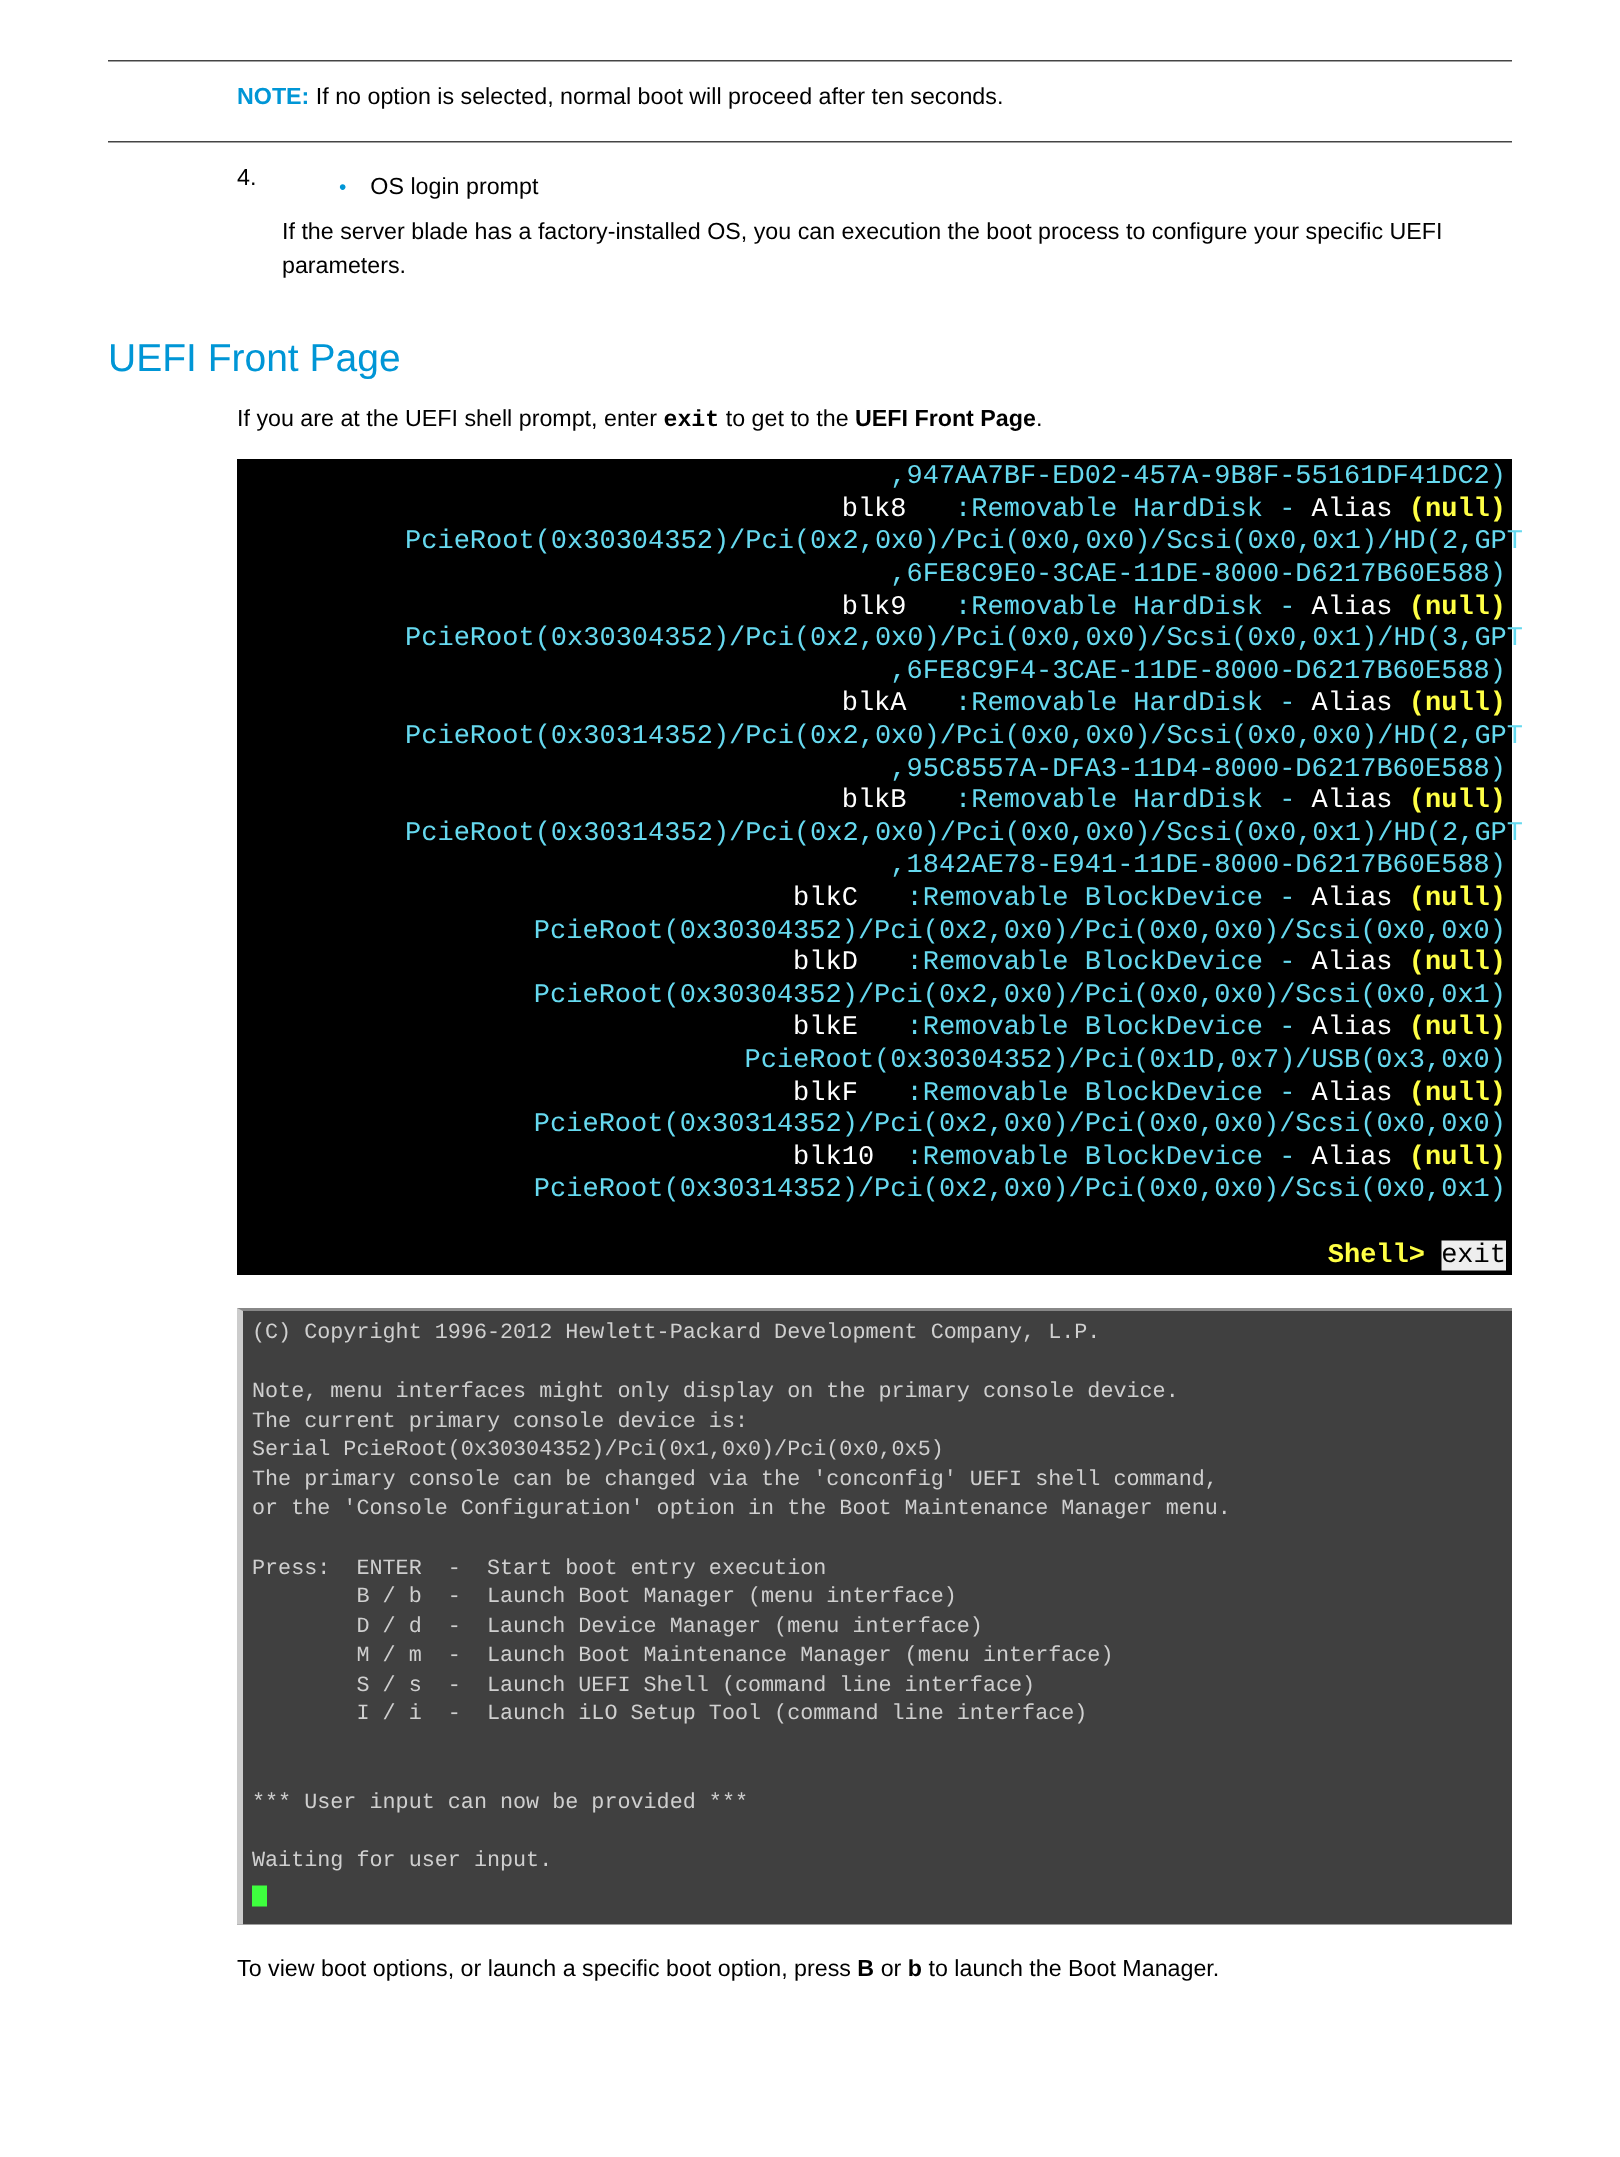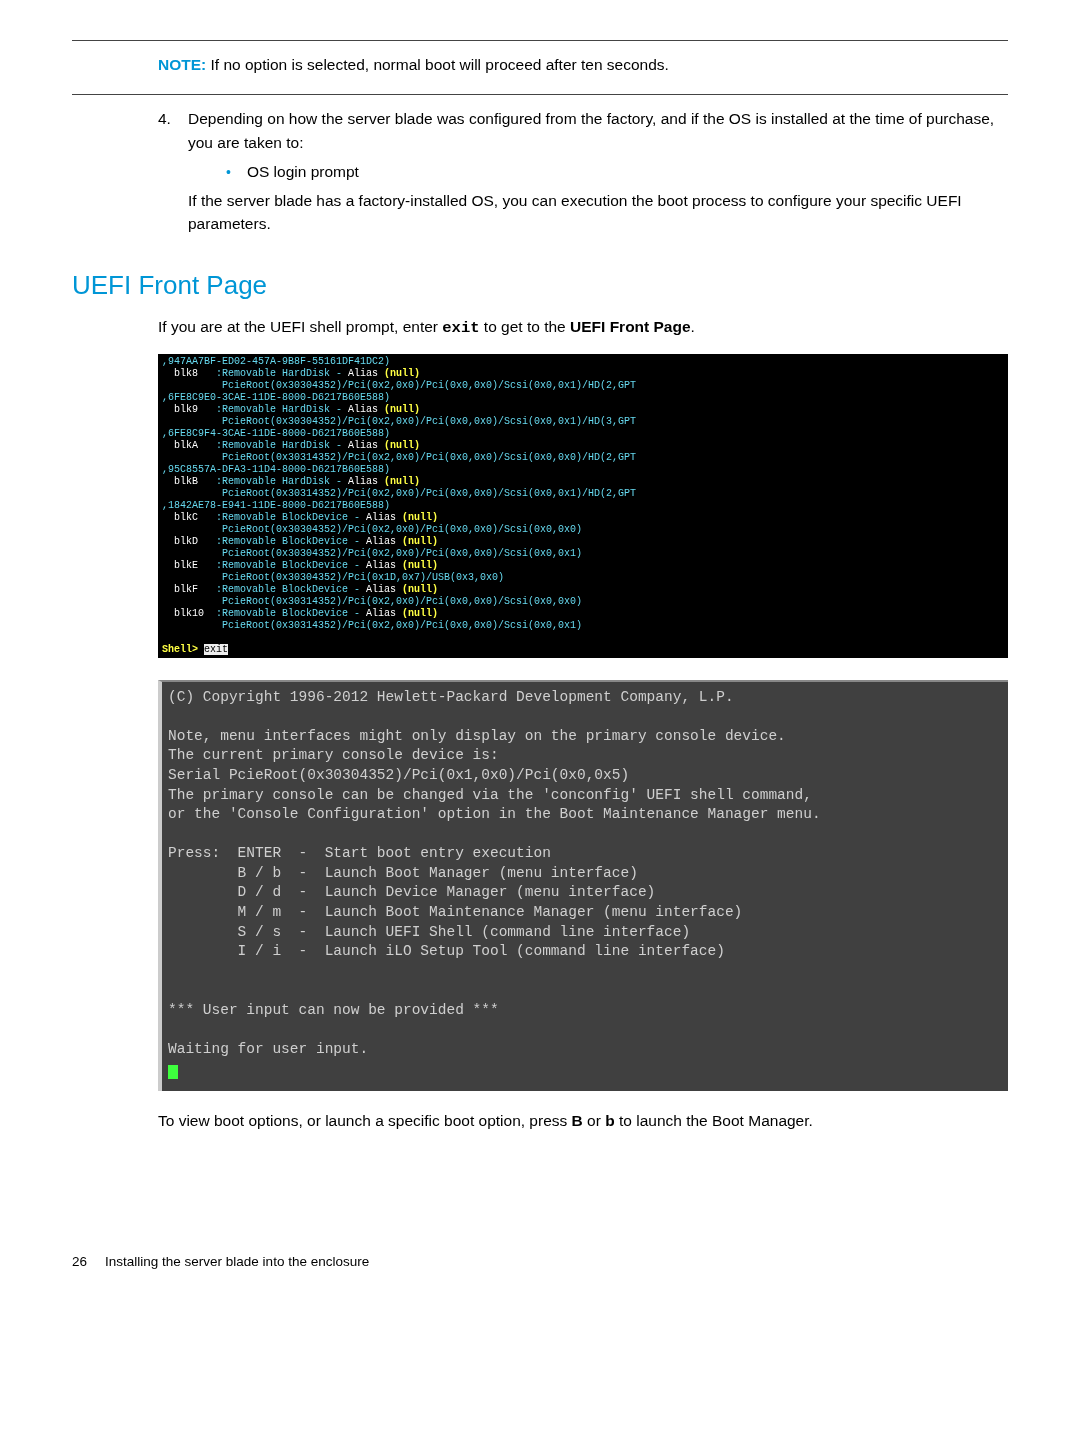--- a/index.html
+++ b/index.html
@@ -24,24 +24,25 @@
     .para { margin-bottom: 4px; }
     .link { color: #0096d6; }
     h2.section { color: #0096d6; font-weight: normal; font-size: 26px; margin: 26px 0 10px 0; }
     .mono { font-family: "Courier New", monospace; font-weight: bold; }
     .bold { font-weight: bold; }
     .term-wrap { padding-left: 86px; margin-top: 14px; margin-bottom: 22px; }
     .terminal {
       background: #000;
       color: #fff;
       font-family: "Courier New", monospace;
-      font-size: 10px;
+      font-size: 18px;
       line-height: 1.2;
       white-space: pre;
       padding: 2px 4px;
+      text-align: right;
     }
     .terminal .tw { color: #fff; }
     .terminal .ta { color: #66d9ef; }
     .terminal .ty { color: #ffff44; font-weight: bold; }
     .terminal .bgw { background: #eee; color: #000; }
     .term2-wrap { padding-left: 86px; margin-top: 6px; margin-bottom: 18px; }
     .terminal2 {
       background: #404040;
       color: #cfcfcf;
       font-family: "Courier New", monospace;
@@ -65,21 +66,20 @@
   <span class="note-label">NOTE:</span>
   <span>If no option is selected, normal boot will proceed after ten seconds.</span>
 </div>
 
 <hr class="rule">
 
 <div class="content-indent">
   <div class="ol-item">
     <div class="ol-num">4.</div>
     <div class="ol-body">
-      <div class="para">Depending on how the server blade was configured from the factory, and if the OS is installed at the time of purchase, you are taken to:</div>
       <ul class="ul-bullets">
         <li>OS login prompt</li>
       </ul>
       <div class="para">If the server blade has a factory-installed OS, you can execution the boot process to configure your specific UEFI parameters.</div>
     </div>
   </div>
 </div>
 
 <h2 class="section">UEFI Front Page</h2>
 

